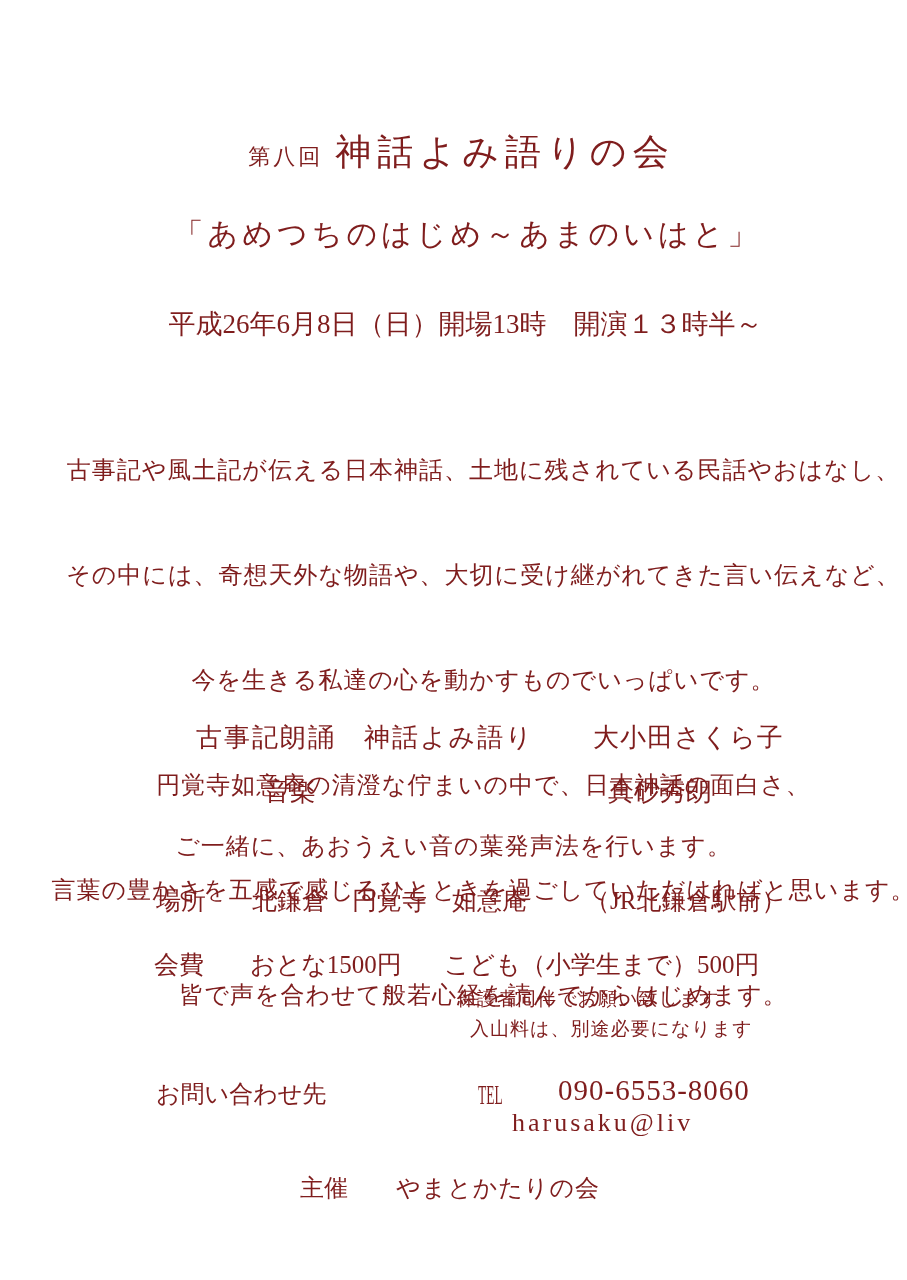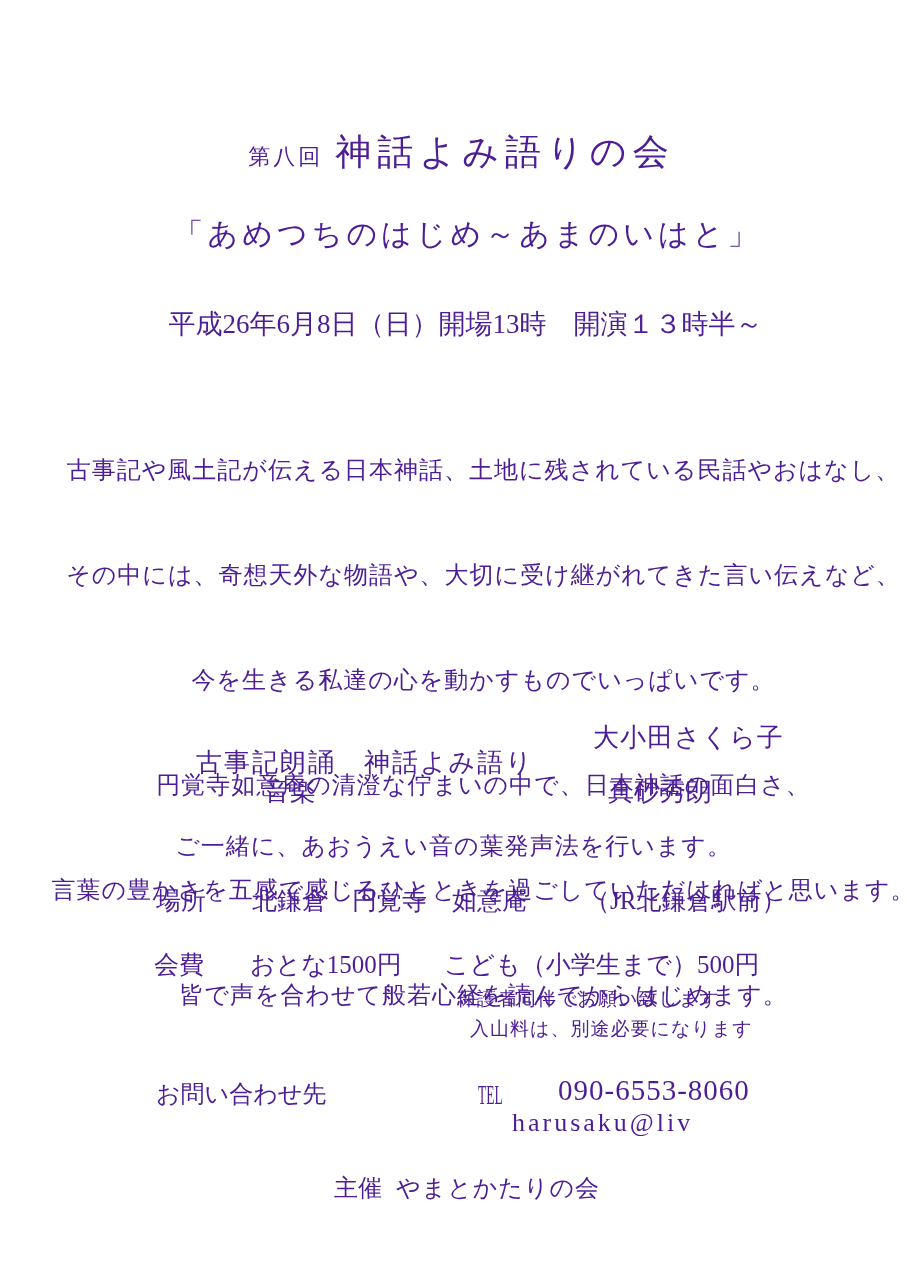--- a/index.html
+++ b/index.html
@@ -1,36 +1,36 @@
 <!DOCTYPE html>
 <html><head>
 <meta charset="utf-8">
 <style>
   html,body{margin:0;padding:0;background:#ffffff;}
   .page{
     position:relative;
     width:907px;height:1280px;
     background:#ffffff;
-    color:#4c1d95;
+    color:#7f1d1d;
     font-family:"Liberation Serif","DejaVu Serif",serif;
     overflow:hidden;
   }
   .abs{position:absolute;white-space:pre;}
   .centerline{position:absolute;left:0;width:100%;text-align:center;white-space:pre;}
 
   #title-line{top:110px;}
   .title-prefix{font-size:22px;letter-spacing:3px;}
   .title-main{font-size:36px;letter-spacing:6px;margin-left:12px;}
 
   #subtitle{top:214px;font-size:30px;letter-spacing:4px;padding-left:14px;}
   #date-line{top:306px;font-size:27px;padding-left:12px;}
 
   #intro{top:383px;font-size:24px;line-height:35px;letter-spacing:1px;margin-left:30px;}
 
-  #perf-row1-role{left:196px;top:745px;font-size:26px;letter-spacing:2px;}
+  #perf-row1-role{left:196px;top:720px;font-size:26px;letter-spacing:2px;}
   #perf-row1-name{left:593px;top:720px;font-size:26px;letter-spacing:1px;}
   #perf-row2-role{left:264px;top:774px;font-size:26px;}
   #perf-row2-name{left:608px;top:774px;font-size:26px;}
 
   #practice-line{top:830px;font-size:24px;letter-spacing:1px;}
 
   #venue-label{left:156px;top:884px;font-size:25px;}
   #venue-value{left:252px;top:884px;font-size:25px;}
   #venue-note{left:585px;top:884px;font-size:25px;}
 
@@ -38,21 +38,21 @@
   #fee-adult{left:250px;top:948px;font-size:25px;}
   #fee-child{left:444px;top:948px;font-size:25px;}
   #fee-note-1{left:457px;top:986px;font-size:19px;letter-spacing:1px;}
   #fee-note-2{left:470px;top:1016px;font-size:19px;letter-spacing:1px;}
 
   #contact-label{left:156px;top:1078px;font-size:24px;}
   #tel-symbol{left:478px;top:1080px;font-size:27px;display:inline-block;transform:scaleX(0.5);transform-origin:left center;}
   #tel-number{left:558px;top:1074px;font-size:29px;letter-spacing:1px;}
   #contact-email{left:512px;top:1108px;font-size:26px;letter-spacing:3px;}
 
-  #organizer-label{left:300px;top:1172px;font-size:24px;margin-left:34px;}
+  #organizer-label{left:300px;top:1172px;font-size:24px;}
   #organizer-value{left:396px;top:1172px;font-size:24px;letter-spacing:1px;}
 </style>
 </head>
 <body>
 
 <div class="page">
 
   <div class="centerline" id="title-line">
     <span class="title-prefix">第八回</span><span class="title-main">神話よみ語りの会</span>
   </div>

